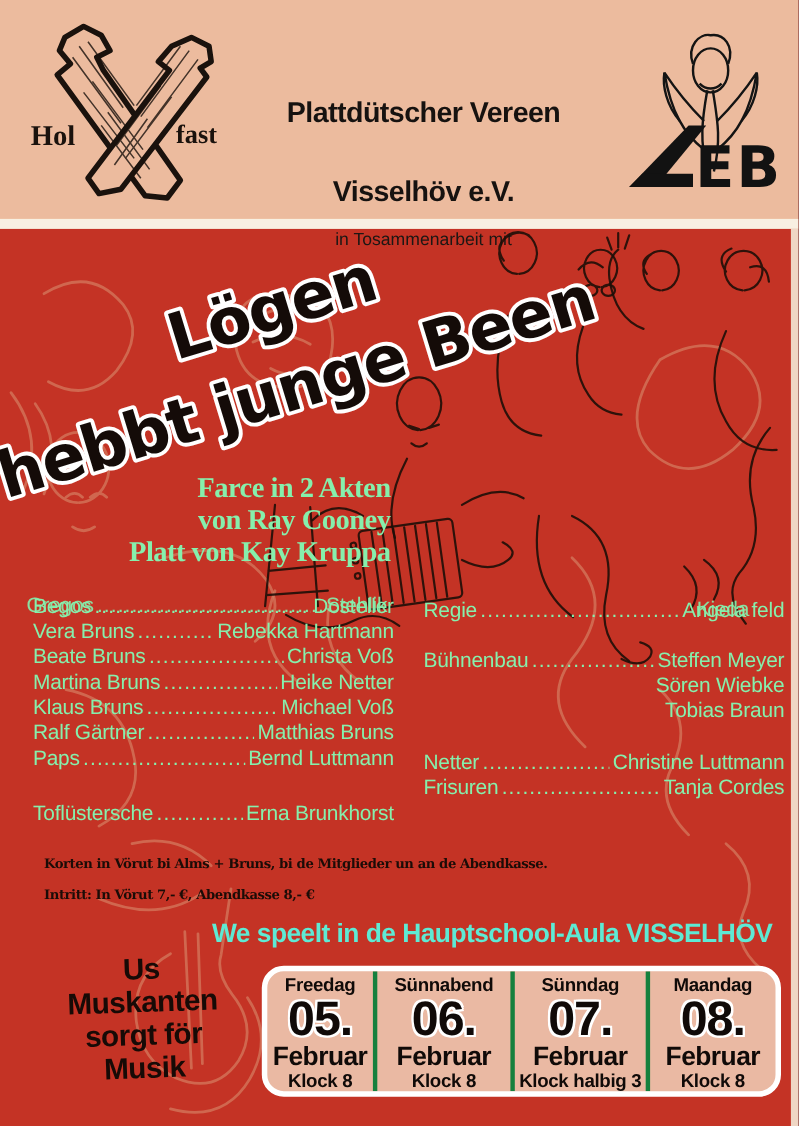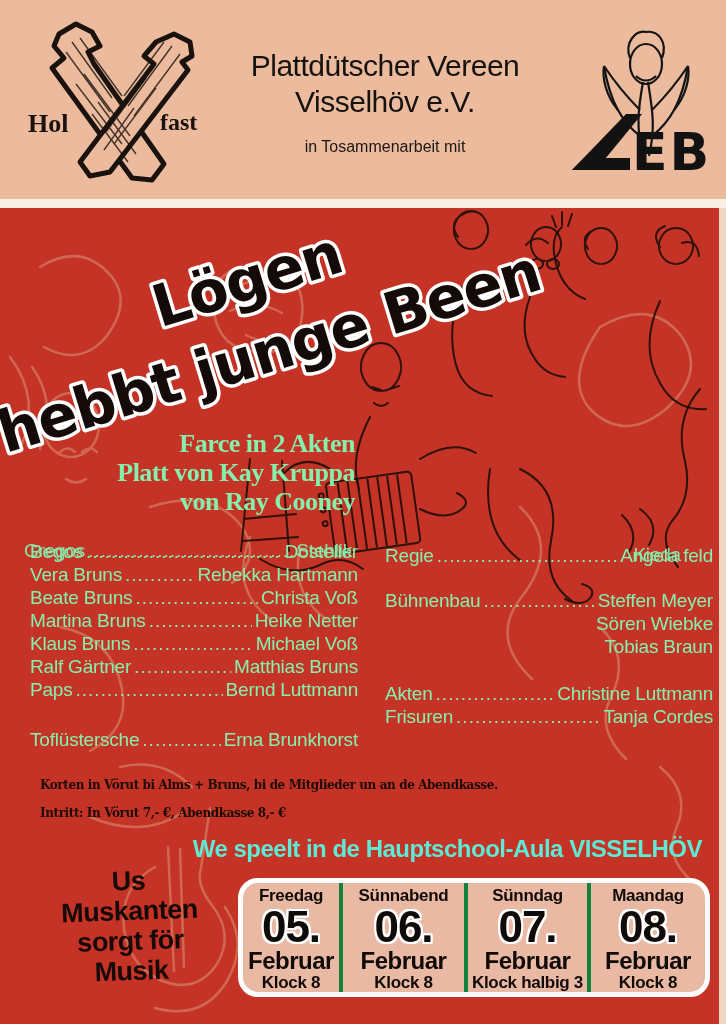--- a/index.html
+++ b/index.html
@@ -12,21 +12,21 @@
   .header{
     position:absolute; left:0; top:0; width:726px; height:199px;
     background:#ecbb9e; border-bottom:9px solid #f8f0e2; box-sizing:content-box;
   }
   .holfast{position:absolute; left:14px; top:12px; width:206px; height:178px;}
   .leb{position:absolute; right:6px; top:18px; width:154px; height:162px;}
   .header-title{
     position:absolute; left:225px; top:48px; width:320px; text-align:center;
     color:#161210;
   }
-  .header-title .l1,.header-title .l2{font-size:30px; font-weight:normal; line-height:36px; letter-spacing:-0.5px;}
+  .header-title .l1,.header-title .l2{font-size:26px; font-weight:bold; line-height:36px; letter-spacing:-0.5px;margin-top:36px;}
   .header-title .coop{margin-top:18px; font-size:16px; font-weight:normal; color:#1c1714;}
   
   .right-border{position:absolute; right:0; top:208px; bottom:0; width:7px; background:#f4e8d6; opacity:.9;}
   .sketch{position:absolute; left:0; top:207px; width:726px; height:817px; pointer-events:none;}
   
   .title-svg{position:absolute; left:0; top:205px; width:726px; height:330px; overflow:visible;}
   .title-svg text{
     font-family:"DejaVu Sans", sans-serif; font-weight:bold; font-size:58px;
     letter-spacing:-1px; fill:#140b08; stroke:#ffffff; stroke-width:7px;
     paint-order:stroke; stroke-linejoin:round; text-anchor:middle;
@@ -189,22 +189,22 @@
 
   <svg class="title-svg" viewBox="0 0 726 330">
     <g transform="rotate(-17 247 75)">
       <text x="247" y="95">Lögen</text>
       <text x="247" y="170">hebbt junge Been</text>
     </g>
   </svg>
 
   <div class="subtitle">
     <div>Farce in 2 Akten</div>
+    <div>von Ray Cooney</div>
     <div>Platt von Kay Kruppa</div>
-    <div>von Ray Cooney</div>
   </div>
 
   <div class="cast-col cast-left-main">
     <div class="overlap">
       <div class="cast-row back">
         <span>Gregos</span>
         <span class="leader">........................................................................................................................</span>
         <span>Stehlik</span>
       </div>
       <div class="cast-row">
@@ -273,21 +273,21 @@
     <div class="cast-row right-only">
       <span>Sören Wiebke</span>
     </div>
     <div class="cast-row right-only">
       <span>Tobias Braun</span>
     </div>
   </div>
 
   <div class="cast-col cast-right-makeup">
     <div class="cast-row">
-      <span>Akten</span>
+      <span>Netter</span>
       <span class="leader">........................................................................................................................</span>
       <span>Christine Luttmann</span>
     </div>
     <div class="cast-row">
       <span>Frisuren</span>
       <span class="leader">........................................................................................................................</span>
       <span>Tanja Cordes</span>
     </div>
   </div>
 

